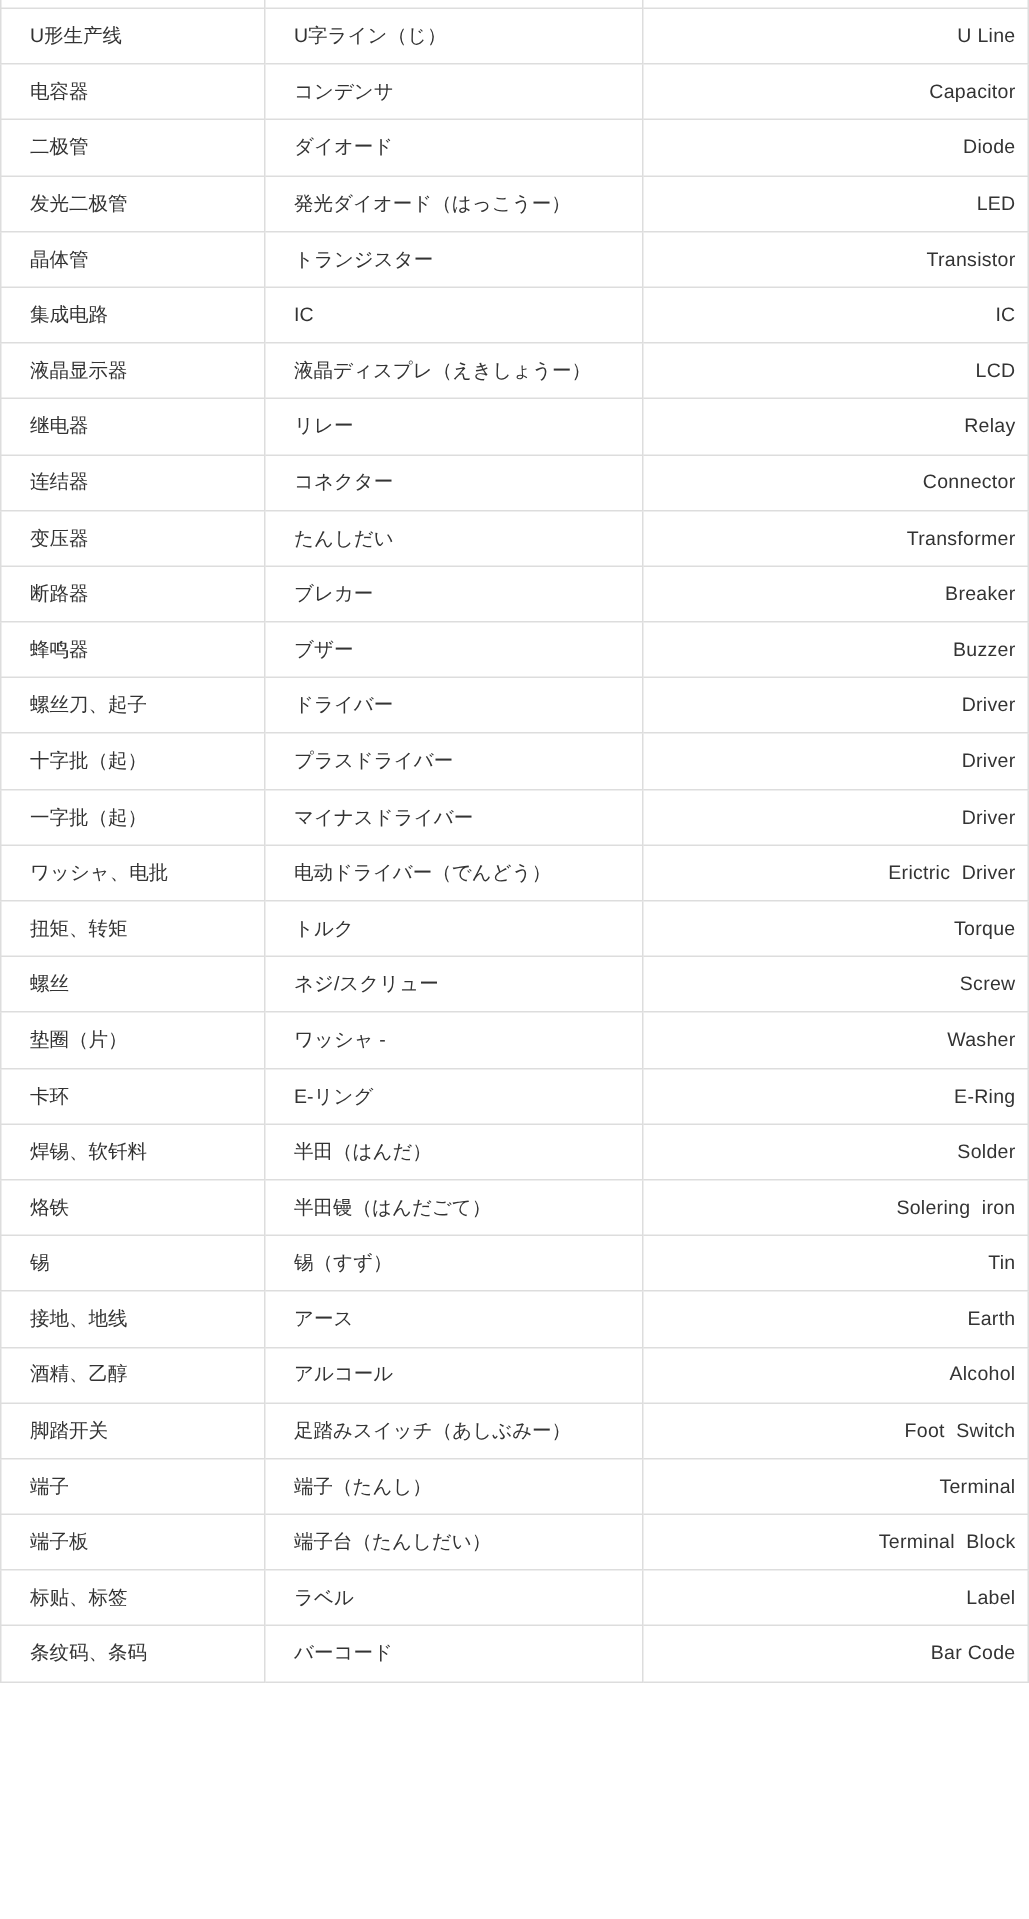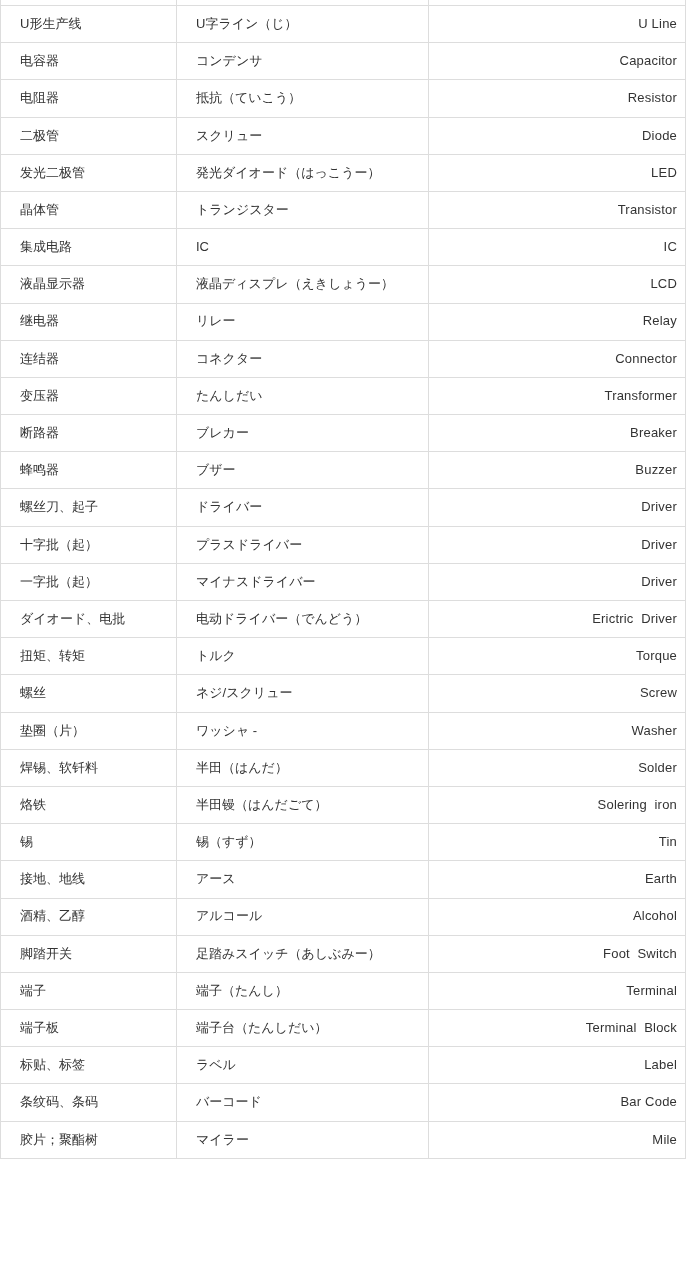--- a/index.html
+++ b/index.html
@@ -63,27 +63,22 @@
           <td class="col-chinese">U形生产线</td>
           <td class="col-japanese">U字ライン（じ）</td>
           <td class="col-english">U Line</td>
         </tr>
         <tr>
           <td class="col-chinese">电容器</td>
           <td class="col-japanese">コンデンサ</td>
           <td class="col-english">Capacitor</td>
         </tr>
         <tr>
-          <td class="col-chinese">电阻器</td>
-          <td class="col-japanese">抵抗（ていこう）</td>
-          <td class="col-english">Resistor</td>
-        </tr>
-        <tr>
           <td class="col-chinese">二极管</td>
-          <td class="col-japanese">スクリュー</td>
+          <td class="col-japanese">ダイオード</td>
           <td class="col-english">Diode</td>
         </tr>
         <tr>
           <td class="col-chinese">发光二极管</td>
           <td class="col-japanese">発光ダイオード（はっこうー）</td>
           <td class="col-english">LED</td>
         </tr>
         <tr>
           <td class="col-chinese">晶体管</td>
           <td class="col-japanese">トランジスター</td>
@@ -133,40 +128,45 @@
           <td class="col-chinese">十字批（起）</td>
           <td class="col-japanese">プラスドライバー</td>
           <td class="col-english">Driver</td>
         </tr>
         <tr>
           <td class="col-chinese">一字批（起）</td>
           <td class="col-japanese">マイナスドライバー</td>
           <td class="col-english">Driver</td>
         </tr>
         <tr>
-          <td class="col-chinese">ダイオード、电批</td>
+          <td class="col-chinese">ワッシャ、电批</td>
           <td class="col-japanese">电动ドライバー（でんどう）</td>
           <td class="col-english">Erictric  Driver</td>
         </tr>
         <tr>
           <td class="col-chinese">扭矩、转矩</td>
           <td class="col-japanese">トルク</td>
           <td class="col-english">Torque</td>
         </tr>
         <tr>
           <td class="col-chinese">螺丝</td>
           <td class="col-japanese">ネジ/スクリュー</td>
           <td class="col-english">Screw</td>
         </tr>
         <tr>
           <td class="col-chinese">垫圈（片）</td>
           <td class="col-japanese">ワッシャ -</td>
           <td class="col-english">Washer</td>
         </tr>
         <tr>
+          <td class="col-chinese">卡环</td>
+          <td class="col-japanese">E-リング</td>
+          <td class="col-english">E-Ring</td>
+        </tr>
+        <tr>
           <td class="col-chinese">焊锡、软钎料</td>
           <td class="col-japanese">半田（はんだ）</td>
           <td class="col-english">Solder</td>
         </tr>
         <tr>
           <td class="col-chinese">烙铁</td>
           <td class="col-japanese">半田镘（はんだごて）</td>
           <td class="col-english">Solering  iron</td>
         </tr>
         <tr>
@@ -201,21 +201,16 @@
         </tr>
         <tr>
           <td class="col-chinese">标贴、标签</td>
           <td class="col-japanese">ラベル</td>
           <td class="col-english">Label</td>
         </tr>
         <tr>
           <td class="col-chinese">条纹码、条码</td>
           <td class="col-japanese">バーコード</td>
           <td class="col-english">Bar Code</td>
-        </tr>
-        <tr>
-          <td class="col-chinese">胶片；聚酯树</td>
-          <td class="col-japanese">マイラー</td>
-          <td class="col-english">Mile</td>
         </tr>
       </tbody>
   </table>
 </div>
 
 </body></html>

